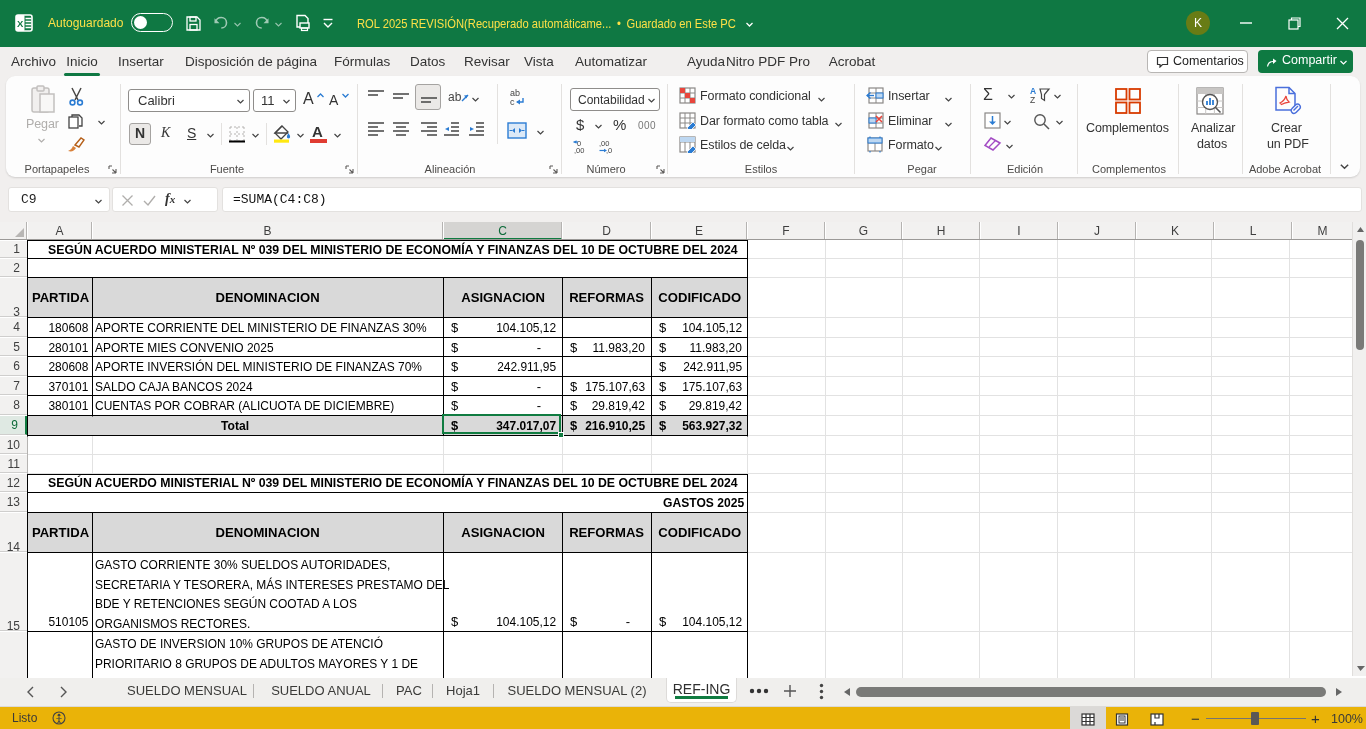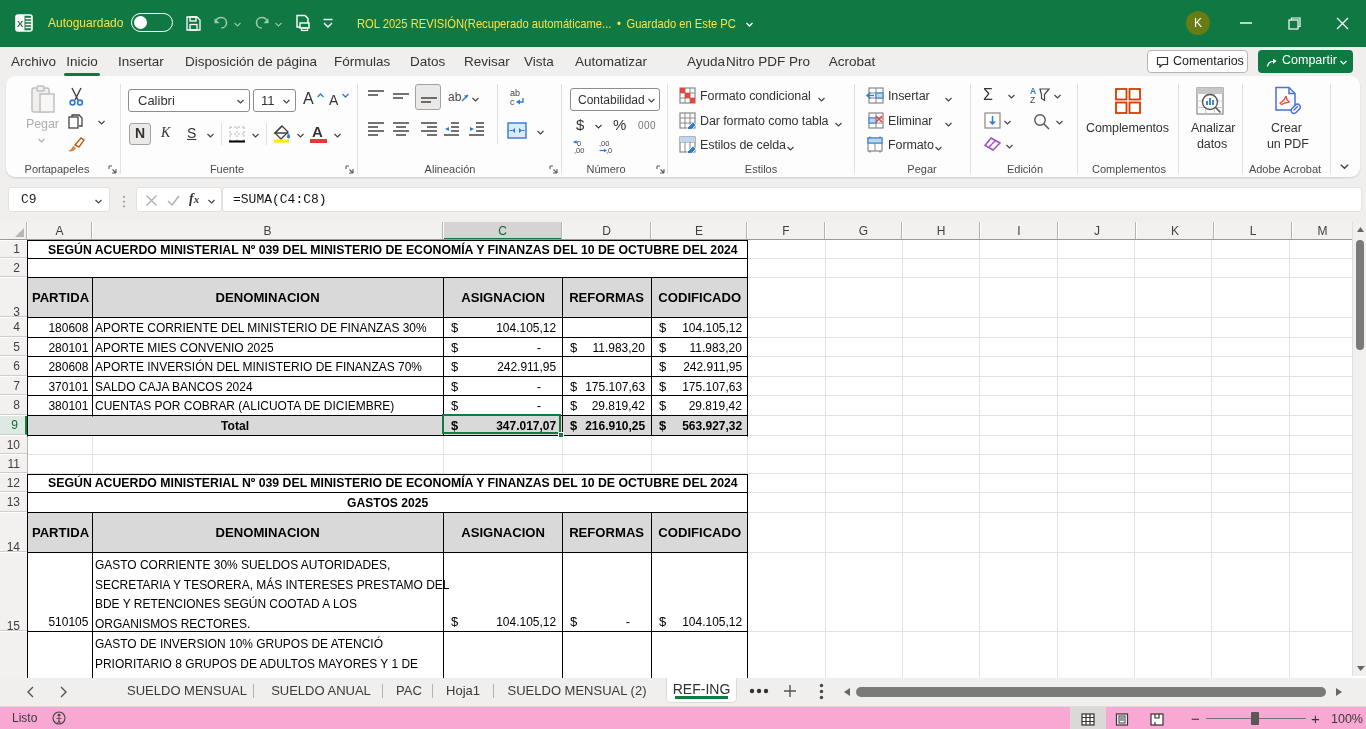--- a/index.html
+++ b/index.html
@@ -22,21 +22,21 @@
 .rowhdr{position:absolute;left:0;width:27px;background:#f2f1f0;font-size:12px;color:#3f3f3f;text-align:right;padding-right:7px;border-bottom:1px solid #cfcecd}
 .cell{position:absolute;font-size:13px;color:#000;white-space:nowrap}
 .tl{display:inline-block;transform:scaleX(.92);transform-origin:0 50%}
 .tc{display:inline-block;transform:scaleX(.93);transform-origin:50% 50%}
 .tr{display:inline-block;transform:scaleX(.92);transform-origin:100% 50%}
 .tch{display:inline-block;transform:scaleX(.97);transform-origin:50% 50%;font-size:13.5px}
 .tcw{display:inline-block;transform:scaleX(.945);transform-origin:50% 50%}
 .bold{font-weight:bold}
 .sheetbar{left:0;top:678px;width:1366px;height:28px;background:#f0efed;font-size:13px;color:#3a3a38}
 .stab{position:absolute;top:0;height:25px;line-height:25px;text-align:center}
-.statusbar{left:0;top:706px;width:1366px;height:23px;background:#f9a8d4;border-top:1px solid #dcdad8;font-size:12px;color:#3a3a38}
+.statusbar{left:0;top:706px;width:1366px;height:23px;background:#eab308;border-top:1px solid #dcdad8;font-size:12px;color:#3a3a38}
 svg{display:block}
 </style>
 </head>
 <body>
 
 <div class="a tb">
  <svg class="a" style="left:15px;top:14px" width="18" height="18" viewBox="0 0 18 18">
   <rect x="1" y="1" width="16" height="16" rx="2" fill="none" stroke="#fff" stroke-width="1.6"></rect>
   <rect x="1" y="1" width="8.5" height="16" rx="1" fill="#fff"></rect>
   <path d="M10.5 4.5h6M10.5 7.5h6M10.5 10.5h6M10.5 13.5h6" stroke="#fff" stroke-width="1.7"></path>
@@ -448,21 +448,21 @@
 </div>
 
 <div class="a" style="left:0;top:177px;width:1366px;height:45px">
  <div class="fbox" style="left:8px;top:10px;width:102px;height:25px">
   <span style="position:absolute;left:12px;top:4px;font-size:13px;color:#222;font-family:'Liberation Mono',monospace">C9</span>
   <svg class="chev" style="left:85px;top:9px" viewBox="0 0 9 9">
         <path d="M1.5 3l3 3 3-3" fill="none" stroke="#444" stroke-width="1.2"></path>
       </svg>
  </div>
  <div class="a" style="left:117px;top:16px;color:#8a8886;font-size:14px">⋮</div>
- <div class="fbox" style="left:136px;top:10px;width:86px;height:25px">
+ <div class="fbox" style="left:112px;top:10px;width:106px;height:25px">
   <svg class="a" style="left:8px;top:6px" width="13" height="13" viewBox="0 0 13 13">
         <path d="M1.5 1.5l10 10M11.5 1.5l-10 10" stroke="#b0aeac" stroke-width="1.3"></path>
       </svg>
   <svg class="a" style="left:30px;top:6px" width="14" height="13" viewBox="0 0 14 13">
         <path d="M1 7l4 4 7-9" fill="none" stroke="#b0aeac" stroke-width="1.4"></path>
       </svg>
   <span style="position:absolute;left:52px;top:3px;font-size:14px;font-style:italic;font-family:'Liberation Serif',serif;color:#333;font-weight:bold">f<span style="font-size:11px">x</span></span>
   <svg class="chev" style="left:70px;top:9px" viewBox="0 0 9 9">
         <path d="M1.5 3l3 3 3-3" fill="none" stroke="#444" stroke-width="1.2"></path>
       </svg>
@@ -614,21 +614,21 @@
  <div class="a" style="left:27px;top:252px;width:721px;height:204px;background:#fff"></div>
  <div class="a" style="left:27px;top:291px;width:721px;height:40px;background:#d9d9d9"></div>
  <svg class="a" style="left:0;top:0" width="1366" height="456" viewBox="0 0 1366 456">
   <g stroke="#000" stroke-width="1">
    <path d="M27.5 252.5v203.5M747.5 252.5v203.5"></path>
    <path d="M92.5 290.5v165.5M443.5 290.5v165.5M562.5 290.5v165.5M651.5 290.5v165.5"></path>
    <path d="M27 252.5h721M27 270.5h721M27 290.5h721M27 330.5h721M27 409.5h721"></path>
   </g>
  </svg>
  <div class="cell bold" style="left:28px;top:252px;width:719px;height:18px;line-height:18px;text-align:center"><span class="tcw">SEGÚN ACUERDO MINISTERIAL Nº 039 DEL MINISTERIO DE ECONOMÍA Y FINANZAS DEL 10 DE OCTUBRE DEL 2024</span></div>
- <div class="cell bold" style="left:28px;top:271px;width:719px;height:19px;line-height:19px;text-align:center"><span class="tc">GASTOS 2025</span></div>
+ <div class="cell bold" style="left:28px;top:271px;width:719px;height:19px;line-height:19px;text-align:right"><span class="tc">GASTOS 2025</span></div>
  <div class="cell bold" style="left:28px;top:291px;width:64px;height:40px;line-height:40px;text-align:center"><span class="tch">PARTIDA</span></div>
  <div class="cell bold" style="left:93px;top:291px;width:350px;height:40px;line-height:40px;text-align:center"><span class="tch">DENOMINACION</span></div>
  <div class="cell bold" style="left:444px;top:291px;width:118px;height:40px;line-height:40px;text-align:center"><span class="tch">ASIGNACION</span></div>
  <div class="cell bold" style="left:563px;top:291px;width:88px;height:40px;line-height:40px;text-align:center"><span class="tch">REFORMAS</span></div>
  <div class="cell bold" style="left:652px;top:291px;width:95px;height:40px;line-height:40px;text-align:center"><span class="tch">CODIFICADO</span></div>
  <div class="cell" style="left:28px;top:390px;width:60px;height:19px;line-height:19px;text-align:right"><span class="tr">510105</span></div>
  <div class="cell" style="left:95px;top:333px;width:345px;height:78px;line-height:19.7px"><span class="tl">GASTO CORRIENTE 30% SUELDOS AUTORIDADES,<br>SECRETARIA Y TESORERA, MÁS INTERESES PRESTAMO DEL<br>BDE Y RETENCIONES SEGÚN COOTAD A LOS<br>ORGANISMOS RECTORES.</span></div>
  <div class="cell" style="left:444px;top:390px;width:117px;height:19px;line-height:19px">
       <span class="a" style="left:7px">$</span>
       <span class="a" style="right:5px"><span class="tr">104.105,12</span></span>

